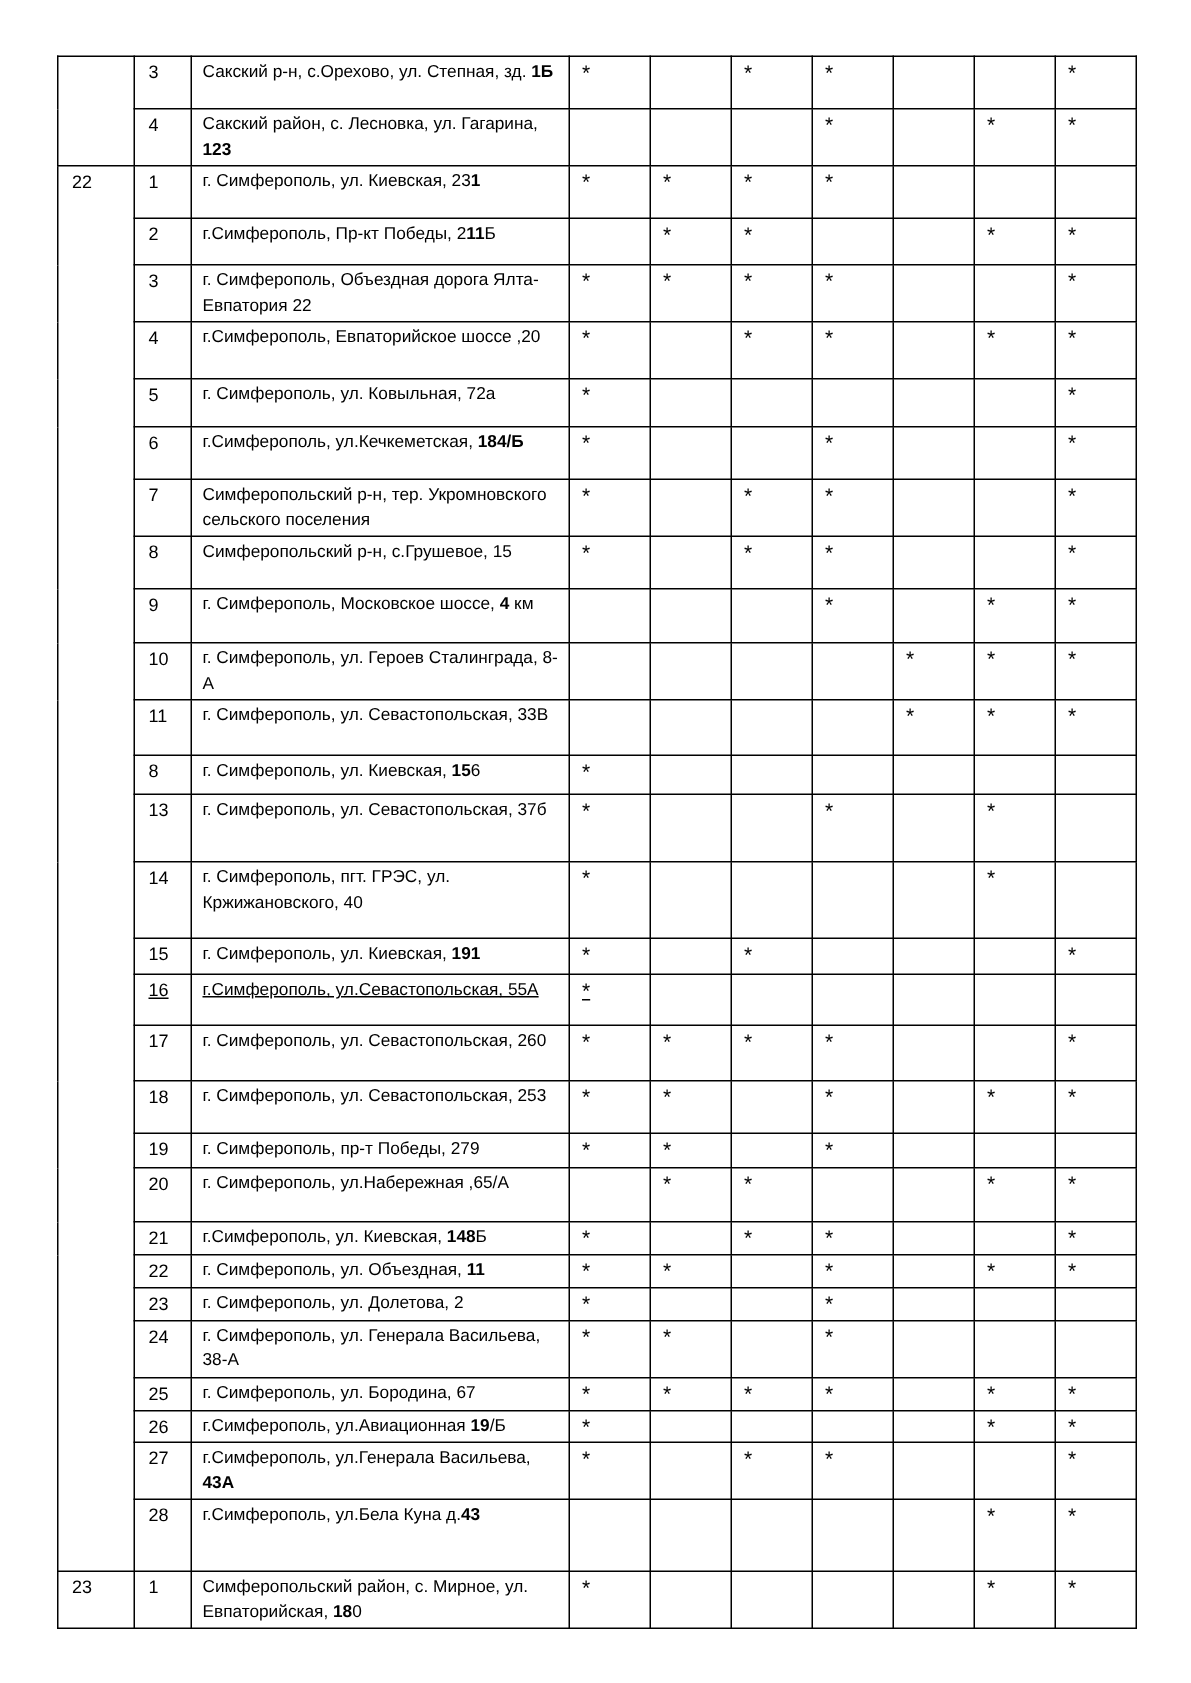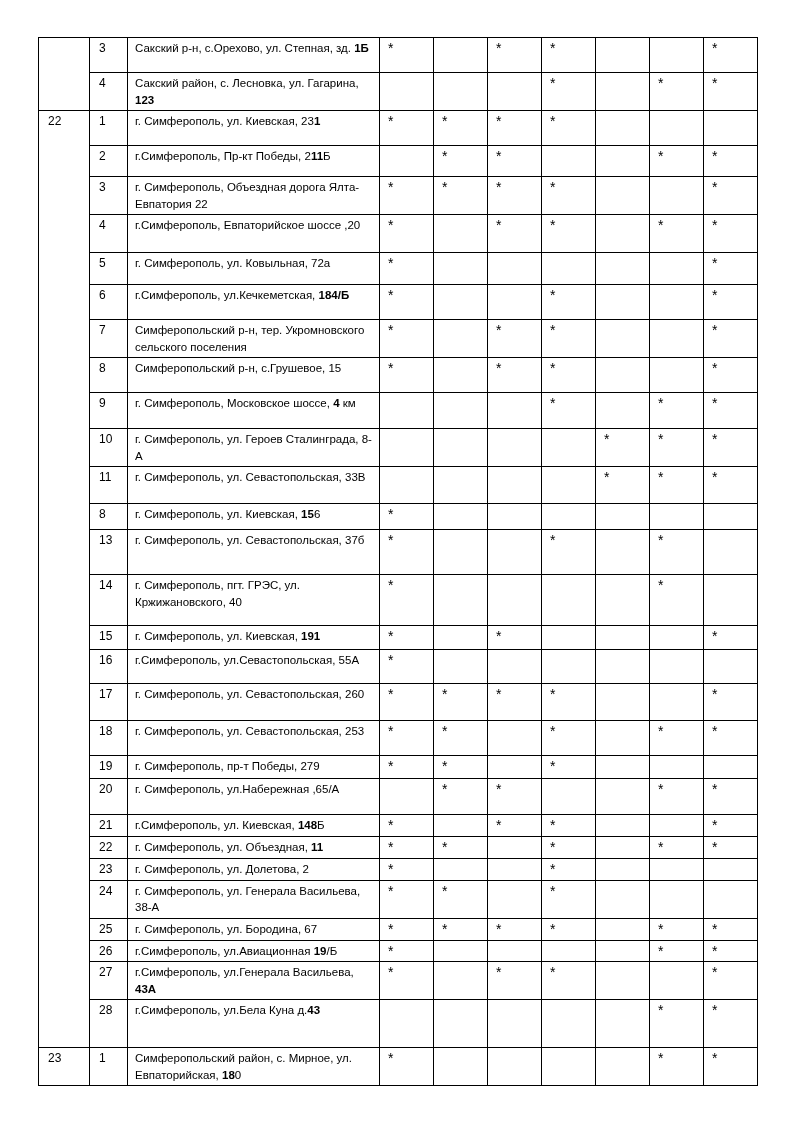--- a/index.html
+++ b/index.html
@@ -249,21 +249,21 @@
           <td class="num-cell">15</td>
           <td class="address-cell">г. Симферополь, ул. Киевская, <b>191</b></td>
           <td class="star-cell">*</td>
           <td class="star-cell"></td>
           <td class="star-cell">*</td>
           <td class="star-cell"></td>
           <td class="star-cell"></td>
           <td class="star-cell"></td>
           <td class="star-cell">*</td>
         </tr>
-        <tr style="height: 34px;">
+        <tr style="height: 34px; text-decoration: underline;">
           <td class="num-cell">16</td>
           <td class="address-cell">г.Симферополь, ул.Севастопольская, 55А</td>
           <td class="star-cell">*</td>
           <td class="star-cell"></td>
           <td class="star-cell"></td>
           <td class="star-cell"></td>
           <td class="star-cell"></td>
           <td class="star-cell"></td>
           <td class="star-cell"></td>
         </tr>

